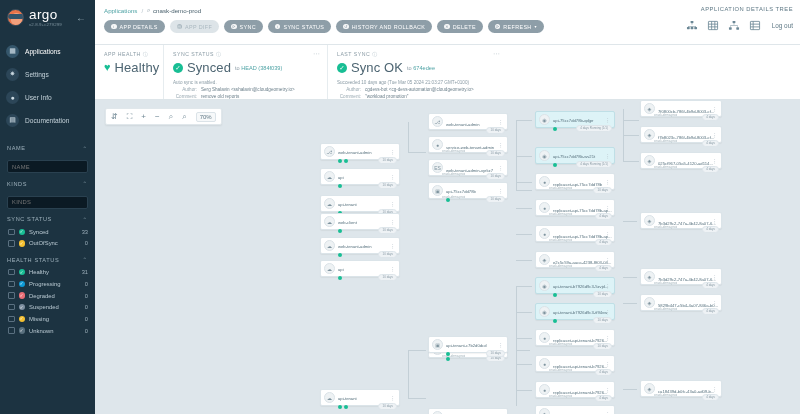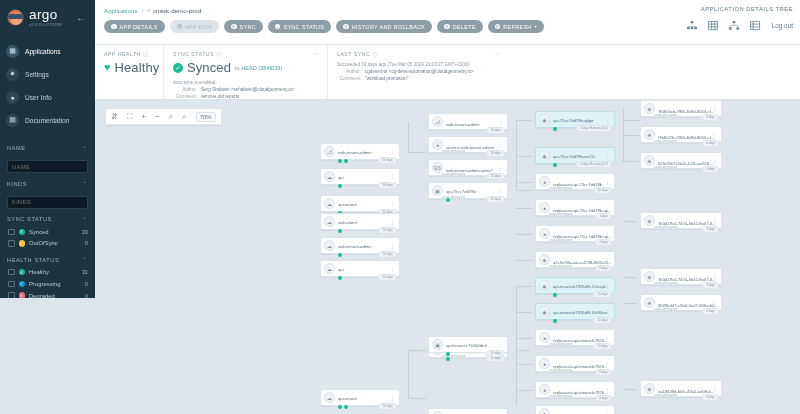--- a/index.html
+++ b/index.html
@@ -5,21 +5,21 @@
   * { box-sizing: border-box; margin: 0; padding: 0; }
   html, body {
     width: 800px; height: 414px;
     font-family: "Liberation Sans", sans-serif;
     background: #dee6eb; overflow: hidden;
   }
   .app { position: relative; width: 800px; height: 414px; display: flex; }
 
   
   .sidebar {
-    width: 95px; height: 298px; background: #1c3341; color: #8fa3ae;
+    width: 95px; height: 414px; background: #1c3341; color: #8fa3ae;
     flex: none; position: relative; overflow: hidden;
   }
   .logo-row { display: flex; align-items: center; padding: 8px 6px 4px 7px; gap: 5px; }
   .logo-mark {
     width: 17px; height: 17px; border-radius: 50%;
     background: #e8744a; position: relative; flex: none;
     border: 1.5px solid #2d4a5c; overflow: hidden;
   }
   .logo-mark::before {
     content: ""; position: absolute; left: 3px; top: 3px;
@@ -400,20 +400,28 @@
             <span class="st-v">remove old reports</span>
           </div>
         </div>
       </div>
 
       <div class="st-panel" style="width:180px">
         <div class="kebab">⋯</div>
         <div class="st-label">
           <span>LAST SYNC</span>
           <span class="q">ⓘ</span>
+        </div>
+        <div class="st-main">
+          <span class="ok-circle">✓</span>
+          <span class="st-big">Sync OK</span>
+          <span class="to-rev">
+            <span>to</span>
+            <span class="rev-link">674edee</span>
+          </span>
         </div>
         <div class="st-sub">
           <div>Succeeded 10 days ago (Tue Mar 05 2024 21:03:27 GMT+0100)</div>
           <div class="st-kv">
             <span class="st-k">Author:</span>
             <span class="st-v">cgdevs-bot &lt;cg-devs-automation@cloudgeometry.io&gt;</span>
           </div>
           <div class="st-kv">
             <span class="st-k">Comment:</span>
             <span class="st-v">"workload promotion"</span>

